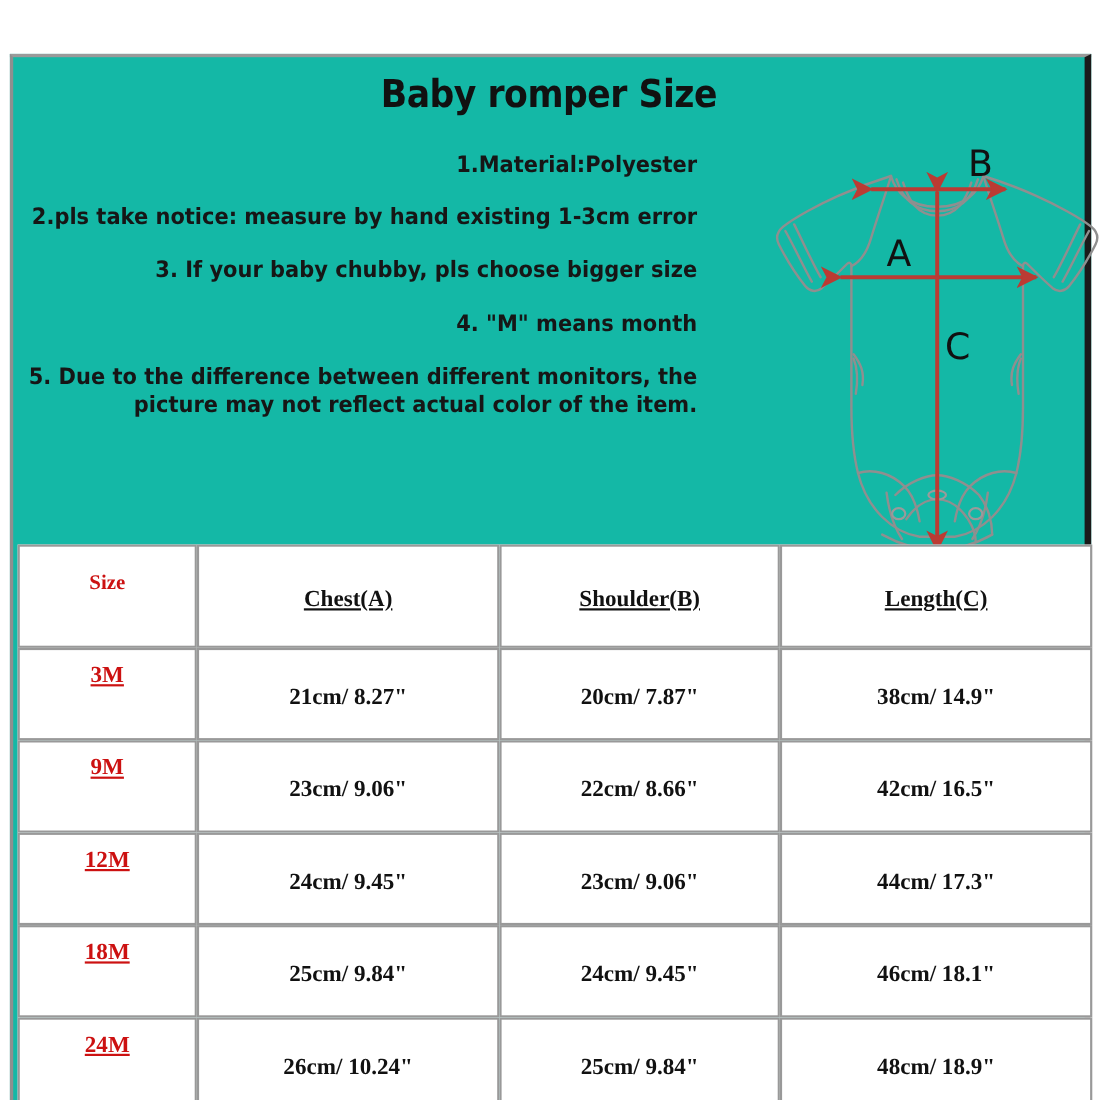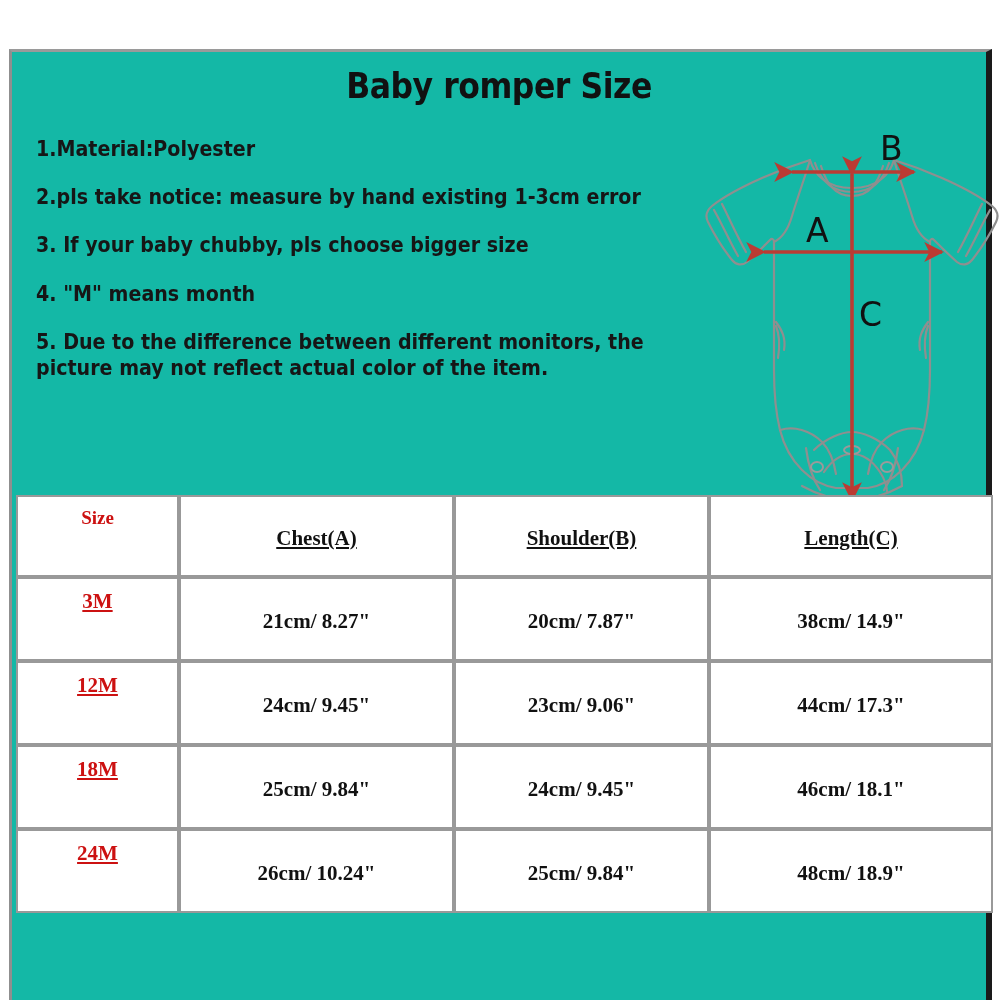--- a/index.html
+++ b/index.html
@@ -49,22 +49,23 @@
     letter-spacing: -0.5px;
     color: #111111;
     white-space: nowrap;
     transform: scaleX(0.9);
   }
 
   
   .notes {
     position: absolute;
     top: 84px;
-    left: 24px;
+    left: 8px;
     width: 660px;
+    text-align: right;
   }
   .note {
     font-family: "DejaVu Sans", "Liberation Sans", sans-serif;
     font-size: 20.5px;
     font-weight: bold;
     color: #161616;
     line-height: 1.28;
     margin-bottom: 22px;
     transform: scaleX(0.93);
     transform-origin: left center;
@@ -112,21 +113,21 @@
   td.size-cell {
     color: #cc1111;
     vertical-align: top;
     padding-top: 10px;
     font-size: 21px;
     text-decoration: underline;
   }
   td.head-size {
     color: #cc1111;
     vertical-align: top;
-    padding-top: 10px;
+    padding-top: 22px;
     font-size: 19px;
   }
   td.head-cell {
     vertical-align: middle;
     font-size: 21px;
     text-decoration: underline;
   }
 </style>
 </head>
 <body>
@@ -250,20 +251,26 @@
           <td class="head-cell">Length(C)</td>
         </tr>
 
         <tr>
           <td class="size-cell">3M</td>
           <td>21cm/ 8.27"</td>
           <td>20cm/ 7.87"</td>
           <td>38cm/ 14.9"</td>
         </tr>
         <tr>
+          <td class="size-cell">9M</td>
+          <td>23cm/ 9.06"</td>
+          <td>22cm/ 8.66"</td>
+          <td>42cm/ 16.5"</td>
+        </tr>
+        <tr>
           <td class="size-cell">12M</td>
           <td>24cm/ 9.45"</td>
           <td>23cm/ 9.06"</td>
           <td>44cm/ 17.3"</td>
         </tr>
         <tr>
           <td class="size-cell">18M</td>
           <td>25cm/ 9.84"</td>
           <td>24cm/ 9.45"</td>
           <td>46cm/ 18.1"</td>

